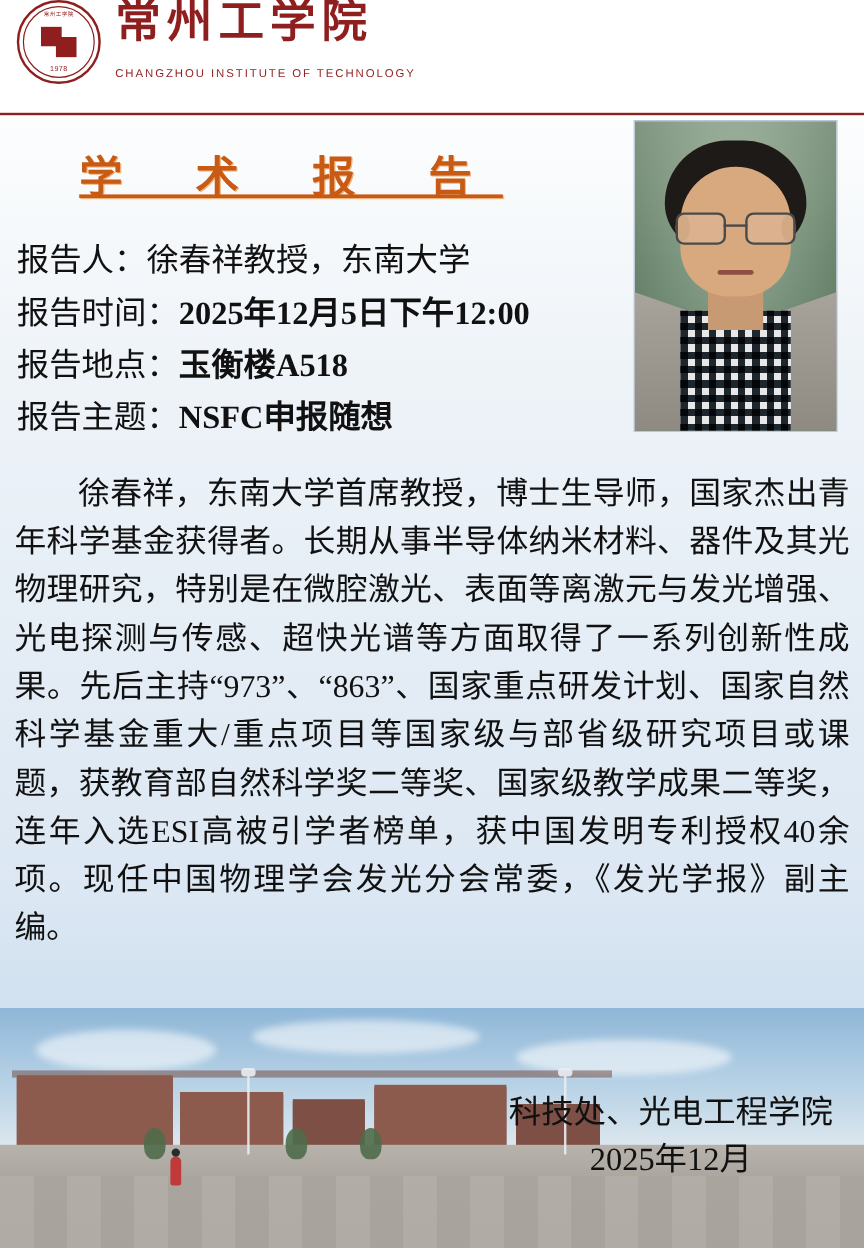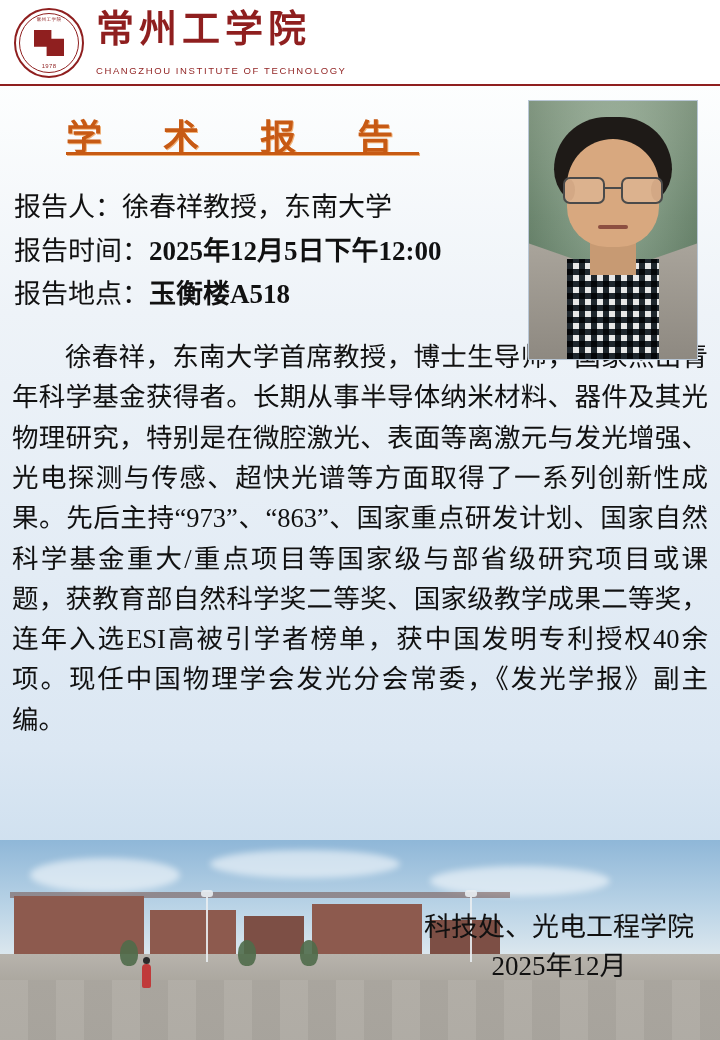--- a/index.html
+++ b/index.html
@@ -18,24 +18,24 @@
     position: relative;
     width: 720px;
     height: 1040px;
     background: linear-gradient(180deg, #ffffff 0%, #fdfefe 8%, #eef3f8 30%, #e3ecf5 55%, #dbe7f3 72%, #cfe0ef 82%, #c6dbed 86%);
     overflow: hidden;
   }
 
   
   .header {
     position: relative;
-    height: 86px;
+    height: 96px;
     background: #ffffff;
     display: flex;
-    align-items: center;
+    align-items: flex-start;
     padding-left: 14px;
     box-sizing: border-box;
   }
   .logo-badge {
     width: 66px;
     height: 66px;
     border-radius: 50%;
     background: #ffffff;
     border: 2px solid #8f1f1f;
     position: relative;
@@ -444,20 +444,23 @@
 
   <div class="info-block">
     <div class="info-line first">
       <span class="lbl">报告人：</span><span class="val">徐春祥教授，东南大学</span>
     </div>
     <div class="info-line">
       <span class="lbl">报告时间：</span><span class="val">2025年12月5日下午12:00</span>
     </div>
     <div class="info-line">
       <span class="lbl">报告地点：</span><span class="val">玉衡楼A518</span>
+    </div>
+    <div class="info-line">
+      <span class="lbl">报告主题：</span><span class="val">NSFC申报随想</span>
     </div>
   </div>
 
   <div class="bio">徐春祥，东南大学首席教授，博士生导师，国家杰出青年科学基金获得者。长期从事半导体纳米材料、器件及其光物理研究，特别是在微腔激光、表面等离激元与发光增强、光电探测与传感、超快光谱等方面取得了一系列创新性成果。先后主持“973”、“863”、国家重点研发计划、国家自然科学基金重大/重点项目等国家级与部省级研究项目或课题，获教育部自然科学奖二等奖、国家级教学成果二等奖，连年入选ESI高被引学者榜单，获中国发明专利授权40余项。现任中国物理学会发光分会常委，《发光学报》副主编。</div>
 
   <div class="footer-band">
     <div class="sky"></div>
     <div class="cloud c1"></div>
     <div class="cloud c2"></div>
     <div class="cloud c3"></div>

